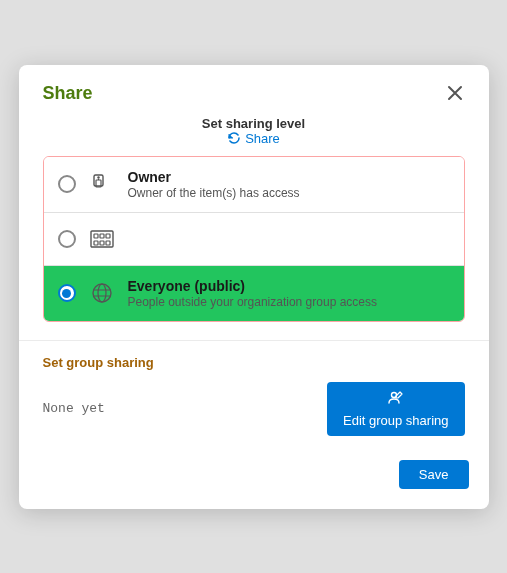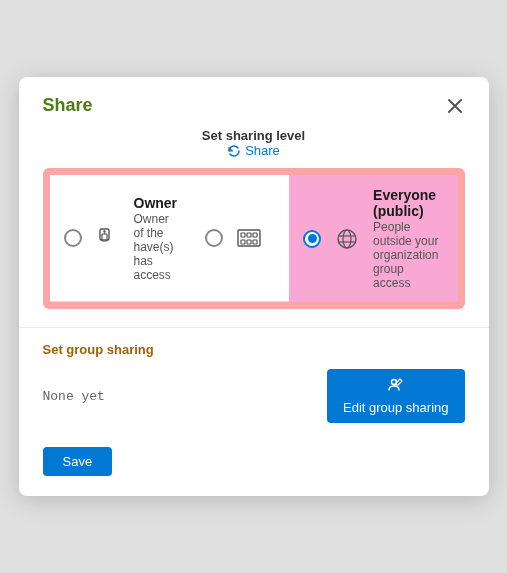--- a/index.html
+++ b/index.html
@@ -67,37 +67,37 @@
       color: #0078d4;
       font-size: 13px;
       cursor: pointer;
       display: flex;
       align-items: center;
       gap: 4px;
     }
 
     .sharing-options {
       display: flex;
-      flex-direction: row;
+      flex-direction: column;
       gap: 0;
-      border: 7px solid #fca5a5;
+      border: 1px solid #fca5a5;
       border-radius: 6px;
       overflow: hidden;
     }
     .sharing-option {
       display: flex;
       align-items: center;
       padding: 12px 14px;
       background: #fff;
       cursor: pointer;
       border-bottom: 1px solid #e0e0e0;
     }
     .sharing-option:last-child { border-bottom: none; }
     .sharing-option.selected {
-      background: #f9a8d4;
+      background: #22c55e;
       border-color: #c7dcf5;
     }
     .radio-wrap {
       margin-right: 12px;
       flex-shrink: 0;
     }
     .radio-custom {
       width: 18px;
       height: 18px;
       border-radius: 50%;
@@ -170,22 +170,23 @@
       font-weight: 500;
       cursor: pointer;
       display: flex;
       align-items: center;
       gap: 7px;
       flex-direction: column;
     }
 
     .footer {
       display: flex;
+      justify-content: flex-end;
       gap: 6px;
-      padding: 18px 8px 0 24px;
+      padding: 18px 20px 0 24px;
     }
     .save-btn {
       background: #0078d4;
       color: #fff;
       border: none;
       border-radius: 4px;
       padding: 7px 20px;
       font-size: 13px;
       font-weight: 500;
       cursor: pointer;
@@ -246,21 +247,21 @@
         <div class="icon-owner option-icon">
           <svg width="24" height="24" viewBox="0 0 24 24" fill="none">
             <rect x="4" y="3" width="9" height="11" rx="1.5" stroke="#555" stroke-width="1.4" fill="none"></rect>
             <rect x="6" y="8" width="5" height="7" rx="0.5" stroke="#555" stroke-width="1.2" fill="none"></rect>
             <circle cx="8.5" cy="5.5" r="1.2" fill="#555"></circle>
             <line x1="8.5" y1="6.7" x2="8.5" y2="8" stroke="#555" stroke-width="1.2"></line>
           </svg>
         </div>
         <div class="option-text">
           <div class="option-title">Owner</div>
-          <div class="option-desc">Owner of the have(s) has access</div>
+          <div class="option-desc">Owner of the item(s) has access</div>
         </div>
       </div>
 
       <div class="sharing-option">
         <div class="radio-wrap">
           <div class="radio-custom"></div>
         </div>
         <div class="icon-org option-icon">
           <svg width="26" height="24" viewBox="0 0 26 24" fill="none">
             <rect x="2" y="4" width="22" height="16" rx="1" stroke="#555" stroke-width="1.4" fill="none"></rect>

